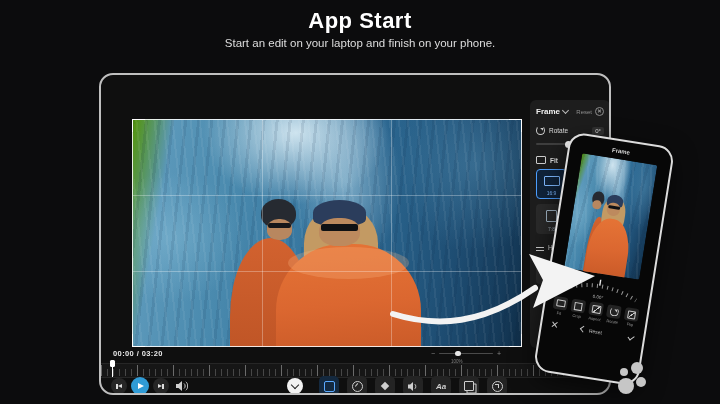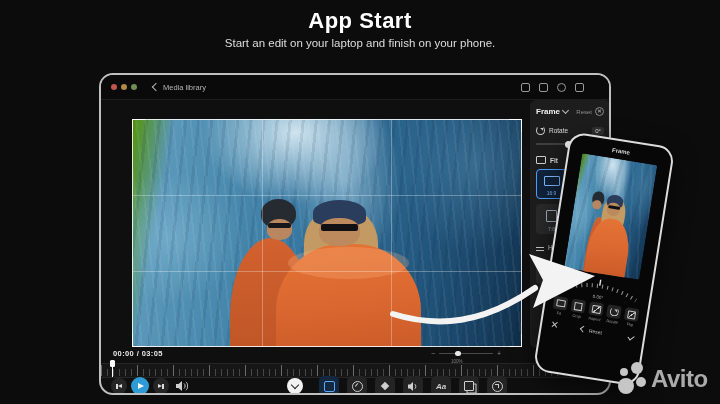--- a/index.html
+++ b/index.html
@@ -138,31 +138,20 @@
   .wm-text{font-size:24px;font-weight:700;color:#ababab;letter-spacing:-.5px;margin-left:1px;}
 </style>
 </head>
 <body>
 
 <div class="abs hero-title">App Start</div>
 <div class="abs hero-sub">Start an edit on your laptop and finish on your phone.</div>
 
 <div class="abs laptop">
 
-  <div class="abs titlebar">
-    <span class="abs dot" style="left:10px;background:#c1564d"></span>
-    <span class="abs dot" style="left:20px;background:#b08a46"></span>
-    <span class="abs dot" style="left:30px;background:#6f8f55"></span>
-    <span class="abs chev-l" style="left:52px"></span>
-    <span class="abs tb-label" style="left:62px">Media library</span>
-    <span class="abs tb-ico" style="left:420px"></span>
-    <span class="abs tb-ico" style="left:438px"></span>
-    <span class="abs tb-ico round" style="left:456px"></span>
-    <span class="abs tb-ico" style="left:474px"></span>
-  </div>
 
   <div class="abs photo" style="left:31px;top:44px;width:390px;height:228px;">
     <span class="fig f-lbody"></span>
     <span class="fig f-lhead"></span>
     <span class="fig f-lface"></span>
     <span class="fig f-lglass"></span>
     <span class="fig f-rhair"></span>
     <span class="fig f-rbody"></span>
     <span class="fig f-hood"></span>
     <span class="fig f-rhelm"></span>
@@ -222,21 +211,21 @@
       <span class="p-label">Horizon</span>
     </div>
     <div style="margin-top:9px;width:26px;">
       <div class="sqbtn">
         <span class="ico-rot"></span>
       </div>
       <div class="tool-lbl">Rotate</div>
     </div>
   </div>
 
-  <span class="abs timecode" style="left:12px;top:274px">00:00 / 03:05</span>
+  <span class="abs timecode" style="left:12px;top:274px">00:00 / 03:20</span>
   <div class="abs zoomrow" style="left:330px;top:275px">
     <span>−</span>
     <span class="ztrack">
       <span class="zknob"></span>
       <span class="zpct">100%</span>
     </span>
     <span>+</span>
   </div>
 
   <div class="abs ruler">
@@ -358,14 +347,13 @@
   <path d="M146 18 L212 40 L150 72 L160 44 Z" fill="#f3f3f3"></path>
 </svg>
 
 <div class="abs wm">
   <span class="wm-logo">
     <span class="wm-c" style="left:2px;top:6px;width:8px;height:8px"></span>
     <span class="wm-c" style="left:13px;top:0;width:12px;height:12px"></span>
     <span class="wm-c" style="left:0;top:16px;width:16px;height:16px"></span>
     <span class="wm-c" style="left:18px;top:15px;width:10px;height:10px"></span>
   </span>
-  <span class="wm-text">Avito</span>
 </div>
 
 </body></html>

